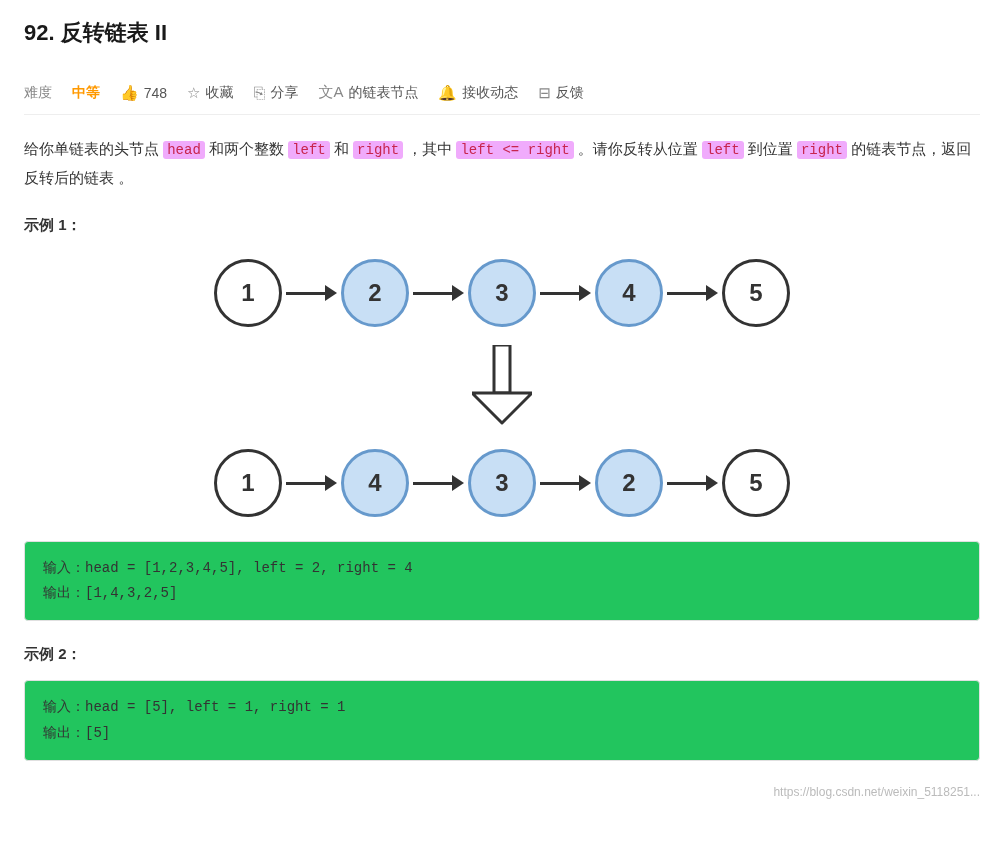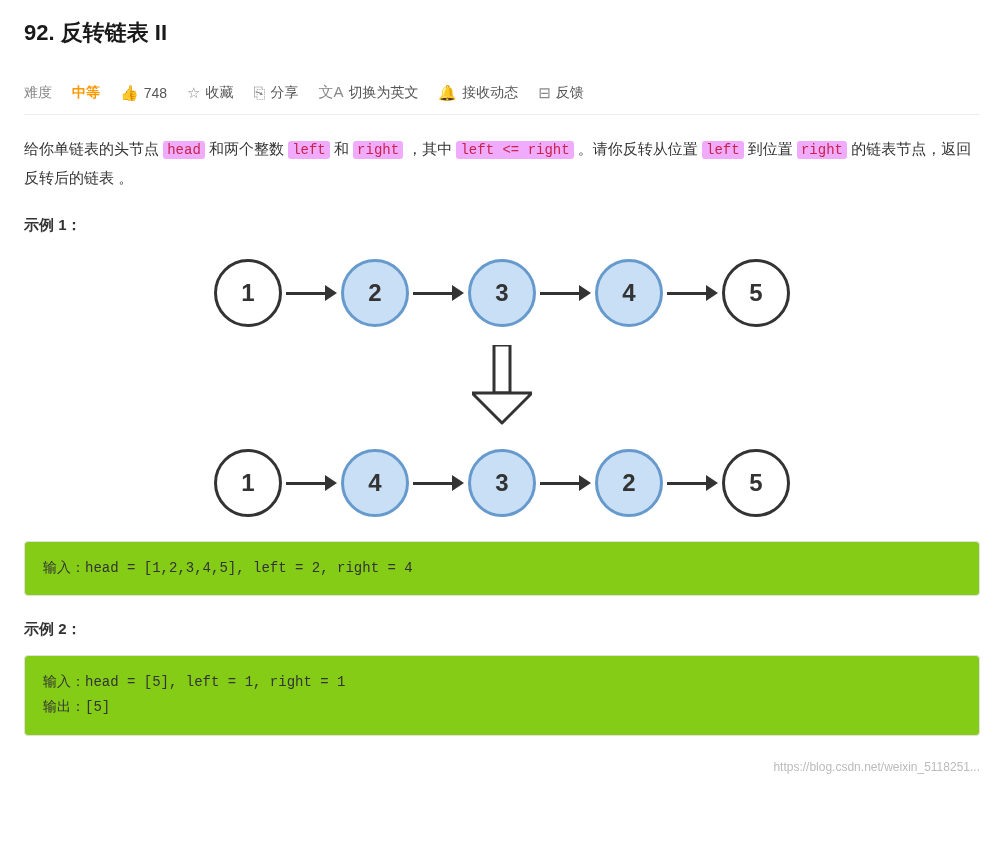--- a/index.html
+++ b/index.html
@@ -140,21 +140,21 @@
       align-items: center;
       margin: 10px 0 16px 0;
     }
 
     .down-arrow-svg {
       width: 60px;
       height: 80px;
     }
 
     .code-block {
-      background: #84cc16;
+      background: #22c55e;
       border: 1px solid #e0e0e0;
       border-radius: 4px;
       padding: 14px 18px;
       margin-bottom: 24px;
       font-family: Consolas, "Courier New", monospace;
       font-size: 14px;
       color: #333;
       line-height: 1.8;
     }
 
@@ -184,21 +184,21 @@
     <span>收藏</span>
   </span>
 
   <span class="toolbar-item">
     <span class="toolbar-icon">⎘</span>
     <span>分享</span>
   </span>
 
   <span class="toolbar-item">
     <span class="toolbar-icon">文A</span>
-    <span>切换为英文</span>
+    <span>的链表节点</span>
   </span>
 
   <span class="toolbar-item">
     <span class="toolbar-icon">🔔</span>
     <span>接收动态</span>
   </span>
 
   <span class="toolbar-item">
     <span class="toolbar-icon">⊟</span>
     <span>反馈</span>
@@ -240,20 +240,21 @@
     <div class="node highlighted">3</div>
     <div class="arrow-right"></div>
     <div class="node highlighted">2</div>
     <div class="arrow-right"></div>
     <div class="node">5</div>
   </div>
 </div>
 
 <div class="code-block">
   <div>输入：head = [1,2,3,4,5], left = 2, right = 4</div>
+  <div>输出：[1,4,3,2,5]</div>
 </div>
 
 <div class="section-title">示例 2：</div>
 
 <div class="code-block">
   <div>输入：head = [5], left = 1, right = 1</div>
   <div>输出：[5]</div>
 </div>
 
 <div class="watermark">https://blog.csdn.net/weixin_5118251...</div>

